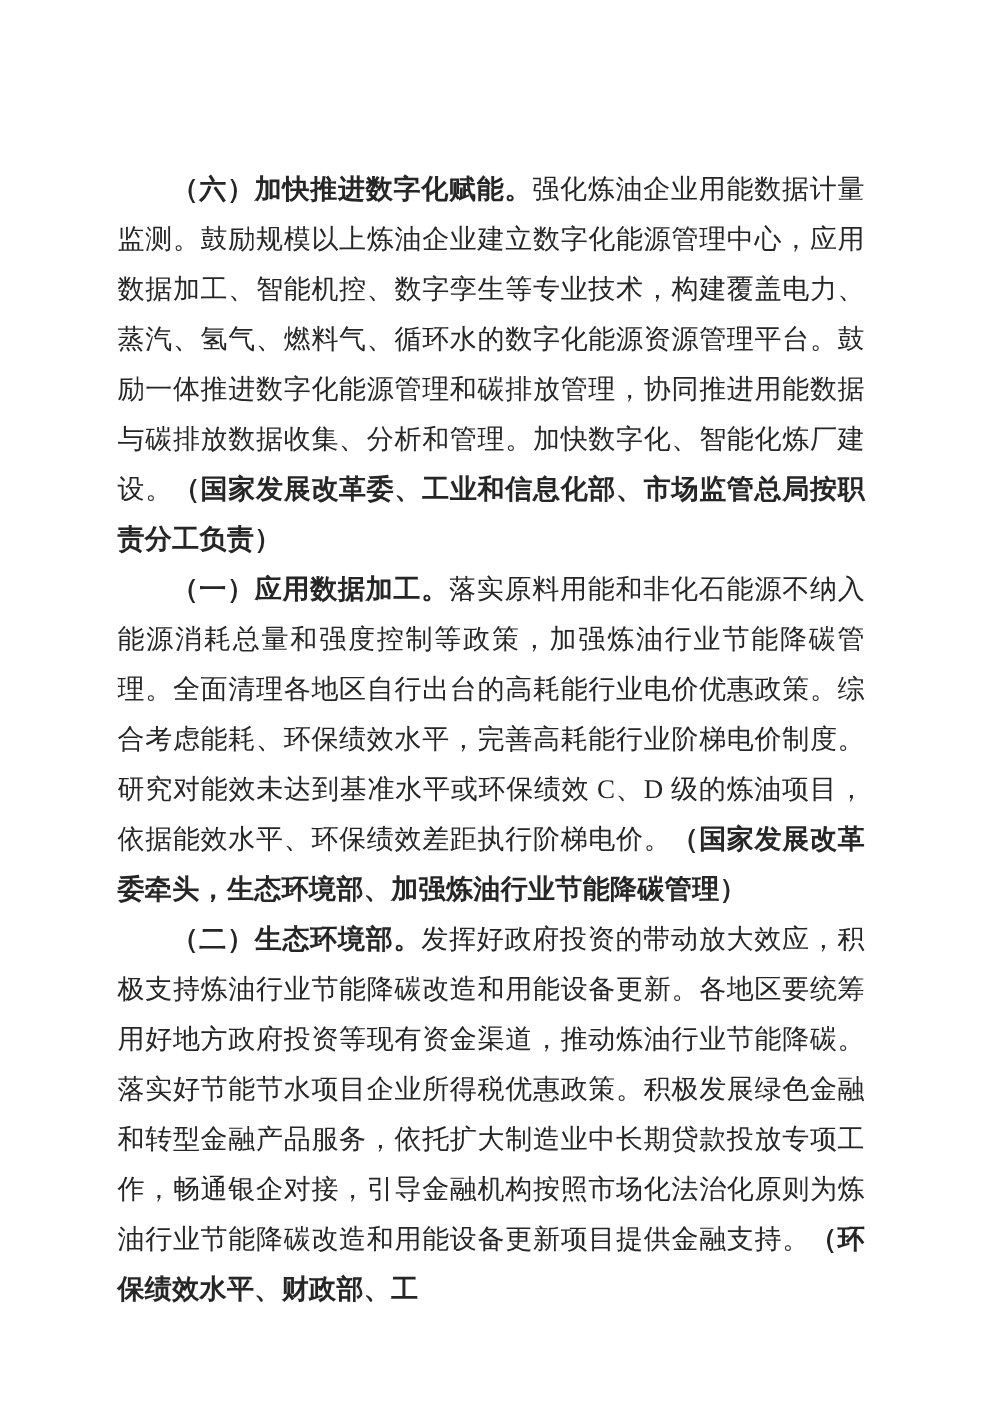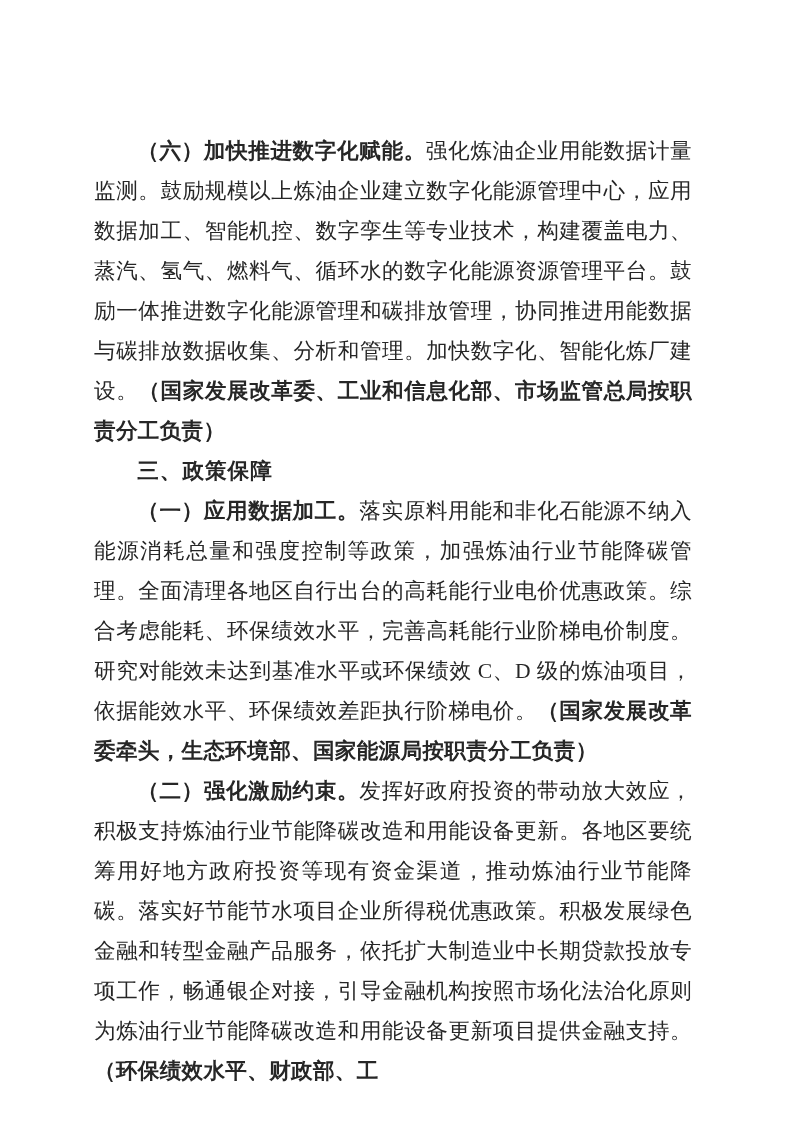--- a/index.html
+++ b/index.html
@@ -42,17 +42,16 @@
   .attribution {
     font-weight: bold;
   }
 </style>
 </head>
 <body>
 
 <div class="page">
   <div class="content">
     <p class="para"><span class="lead">（六）加快推进数字化赋能。</span><span class="body-text">强化炼油企业用能数据计量监测。鼓励规模以上炼油企业建立数字化能源管理中心，应用数据加工、智能机控、数字孪生等专业技术，构建覆盖电力、蒸汽、氢气、燃料气、循环水的数字化能源资源管理平台。鼓励一体推进数字化能源管理和碳排放管理，协同推进用能数据与碳排放数据收集、分析和管理。加快数字化、智能化炼厂建设。</span><span class="attribution">（国家发展改革委、工业和信息化部、市场监管总局按职责分工负责）</span></p>
-    <p class="heading">三、政策保障</p>
-    <p class="para"><span class="lead">（一）应用数据加工。</span><span class="body-text">落实原料用能和非化石能源不纳入能源消耗总量和强度控制等政策，加强炼油行业节能降碳管理。全面清理各地区自行出台的高耗能行业电价优惠政策。综合考虑能耗、环保绩效水平，完善高耗能行业阶梯电价制度。研究对能效未达到基准水平或环保绩效 C、D 级的炼油项目，依据能效水平、环保绩效差距执行阶梯电价。</span><span class="attribution">（国家发展改革委牵头，生态环境部、国家能源局按职责分工负责）</span></p>
-    <p class="para"><span class="lead">（二）强化激励约束。</span><span class="body-text">发挥好政府投资的带动放大效应，积极支持炼油行业节能降碳改造和用能设备更新。各地区要统筹用好地方政府投资等现有资金渠道，推动炼油行业节能降碳。落实好节能节水项目企业所得税优惠政策。积极发展绿色金融和转型金融产品服务，依托扩大制造业中长期贷款投放专项工作，畅通银企对接，引导金融机构按照市场化法治化原则为炼油行业节能降碳改造和用能设备更新项目提供金融支持。</span><span class="attribution">（环保绩效水平、财政部、工</span></p>
+    <p class="para"><span class="lead">（一）应用数据加工。</span><span class="body-text">落实原料用能和非化石能源不纳入能源消耗总量和强度控制等政策，加强炼油行业节能降碳管理。全面清理各地区自行出台的高耗能行业电价优惠政策。综合考虑能耗、环保绩效水平，完善高耗能行业阶梯电价制度。研究对能效未达到基准水平或环保绩效 C、D 级的炼油项目，依据能效水平、环保绩效差距执行阶梯电价。</span><span class="attribution">（国家发展改革委牵头，生态环境部、加强炼油行业节能降碳管理）</span></p>
+    <p class="para"><span class="lead">（二）生态环境部。</span><span class="body-text">发挥好政府投资的带动放大效应，积极支持炼油行业节能降碳改造和用能设备更新。各地区要统筹用好地方政府投资等现有资金渠道，推动炼油行业节能降碳。落实好节能节水项目企业所得税优惠政策。积极发展绿色金融和转型金融产品服务，依托扩大制造业中长期贷款投放专项工作，畅通银企对接，引导金融机构按照市场化法治化原则为炼油行业节能降碳改造和用能设备更新项目提供金融支持。</span><span class="attribution">（环保绩效水平、财政部、工</span></p>
   </div>
 </div>
 
 </body></html>

